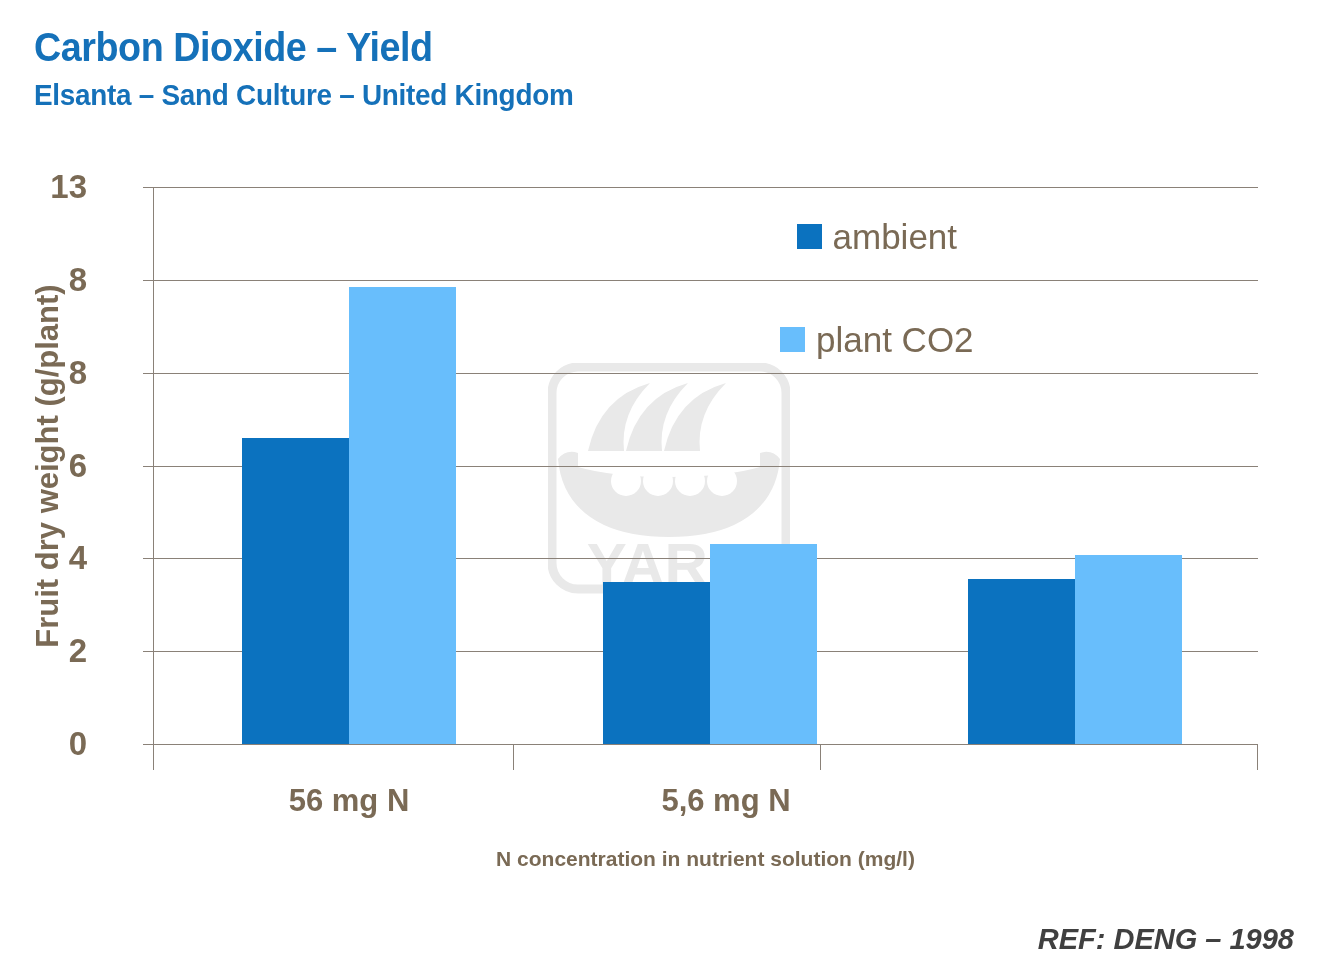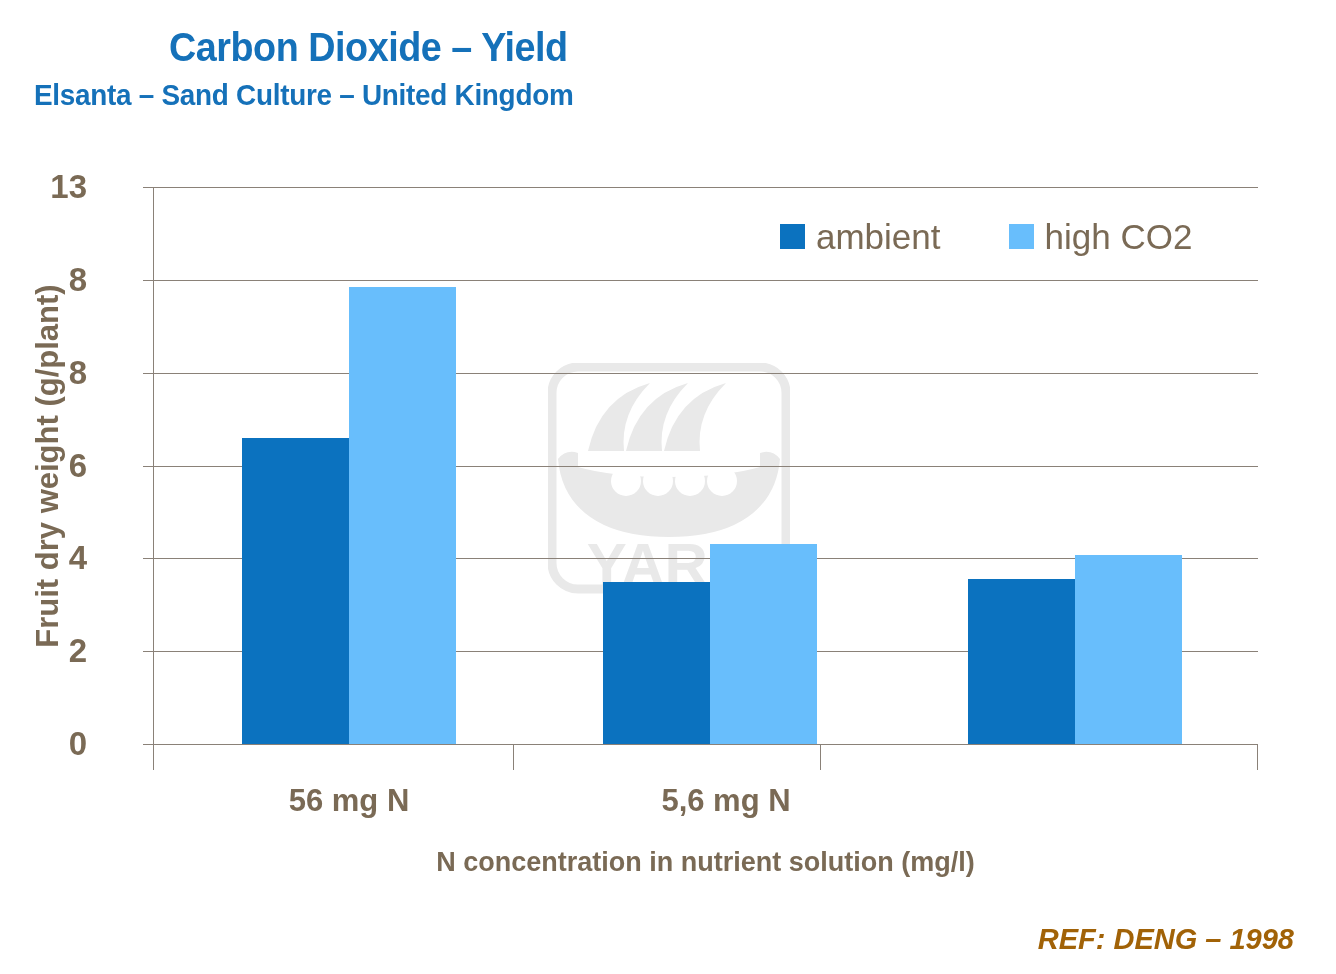--- a/index.html
+++ b/index.html
@@ -13,21 +13,20 @@
     font-family: "Liberation Sans", sans-serif;
     overflow: hidden;
     position: relative;
   }
 
   
   #title-block {
     position: absolute;
     left: 34px;
     top: 26px;
-    text-align: right;
   }
   #chart-title {
     font-size: 41px;
     font-weight: bold;
     color: #1571b9;
     letter-spacing: -0.5px;
     line-height: 1.05;
     white-space: nowrap;
     transform: scaleX(0.92);
     transform-origin: left center;
@@ -121,21 +120,21 @@
     color: #7a6a55;
     white-space: nowrap;
     transform: translateX(-50%);
   }
   #x-axis-title {
     position: absolute;
     left: 50%;
     top: 660px;
     transform: translateX(-50%);
     white-space: nowrap;
-    font-size: 27px;
+    font-size: 21px;
     font-weight: bold;
     color: #7a6a55;
   }
 
   
   .bar {
     position: absolute;
     bottom: 0;
   }
   .bar.ambient   { background: #0b72bf; }
@@ -143,20 +142,21 @@
 
   
   #legend {
     position: absolute;
     left: 627px;
     top: 32px;
     display: flex;
     align-items: center;
     gap: 68px;
     z-index: 5;
+    flex-direction: column;
   }
   .legend-item {
     display: flex;
     align-items: center;
     gap: 11px;
   }
   .legend-swatch {
     width: 25px;
     height: 25px;
     flex: 0 0 auto;
@@ -182,21 +182,21 @@
   }
 
   
   #reference {
     position: absolute;
     right: 42px;
     bottom: 18px;
     font-size: 29px;
     font-style: italic;
     font-weight: bold;
-    color: #a16207;
+    color: #404040;
     white-space: nowrap;
   }
 </style>
 </head>
 <body>
 
 <div id="title-block">
   <div id="chart-title">Carbon Dioxide – Yield</div>
   <div id="chart-subtitle">Elsanta – Sand Culture – United Kingdom</div>
 </div>
@@ -269,19 +269,19 @@
 
   <div id="x-axis-title">N concentration in nutrient solution (mg/l)</div>
 
   <div id="legend">
     <div class="legend-item">
       <span class="legend-swatch ambient"></span>
       <span class="legend-text">ambient</span>
     </div>
     <div class="legend-item">
       <span class="legend-swatch highco2"></span>
-      <span class="legend-text">high CO2</span>
+      <span class="legend-text">plant CO2</span>
     </div>
   </div>
 
 </div>
 
 <div id="reference">REF: DENG – 1998</div>
 
 </body></html>

